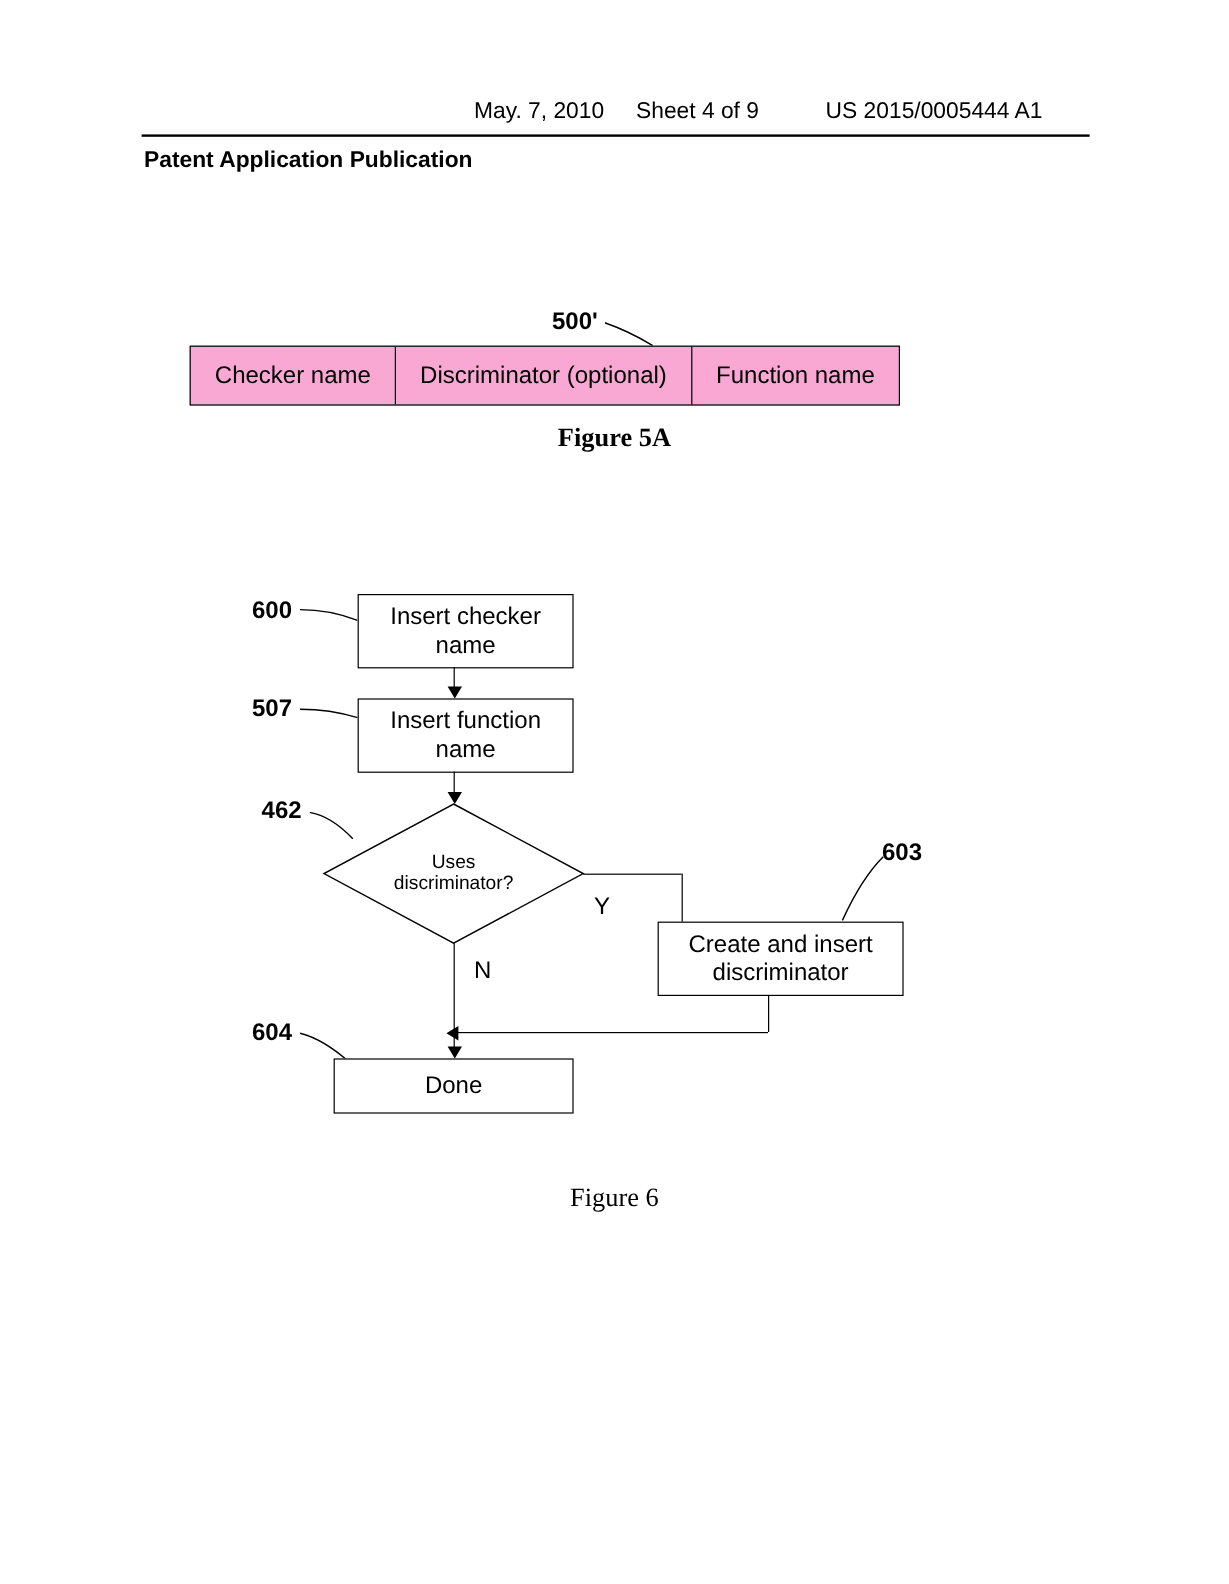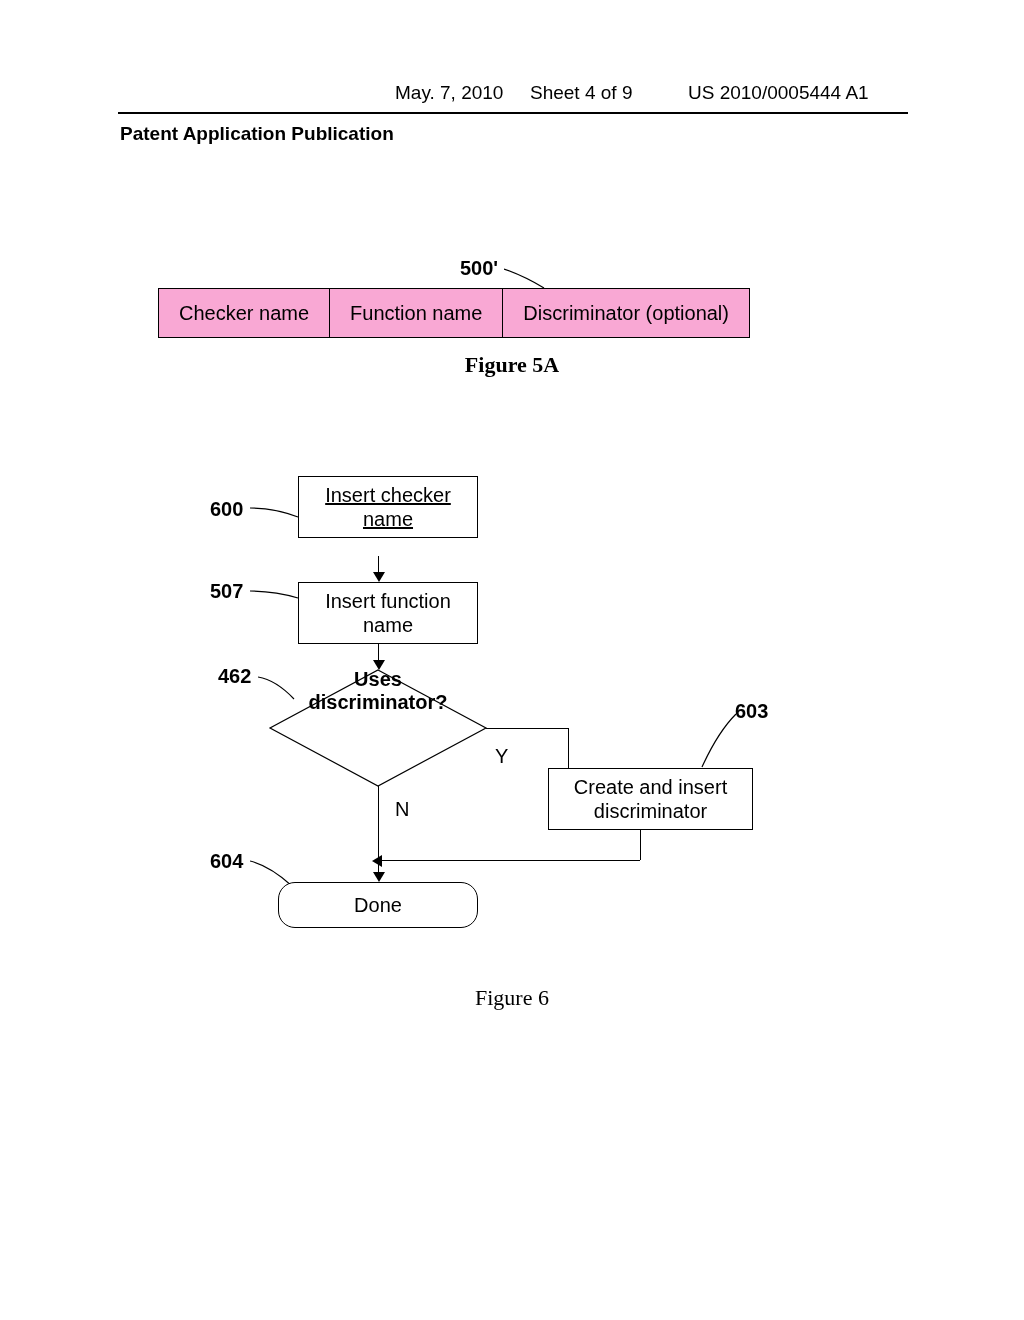--- a/index.html
+++ b/index.html
@@ -115,26 +115,25 @@
   .diamond {
     position: absolute;
     width: 220px;
     height: 120px;
   }
   .diamond svg { position:absolute; top:0; left:0; }
   .diamond .dtext {
     position: absolute;
     top: 0; left: 0; right:0; bottom:0;
     display:flex;
-    align-items:flex-start;
+    align-items:center;
     justify-content:center;
     text-align:center;
-    font-size:20px;
+    font-size:16px;
     line-height:1.15;
-    font-weight:bold;
   }
   .small-label {
     position: absolute;
     font-size: 20px;
   }
   .fig6-caption {
     position: absolute;
     top: 985px;
     left: 0;
     width: 100%;
@@ -146,40 +145,40 @@
 </style>
 </head>
 <body>
 
 <div class="page">
 
   <div class="header">
     <span class="pub-type">Patent Application Publication</span>
     <span class="date">May. 7, 2010</span>
     <span class="sheet">Sheet 4 of 9</span>
-    <span class="docnum">US 2010/0005444 A1</span>
+    <span class="docnum">US 2015/0005444 A1</span>
   </div>
   <div class="header-rule"></div>
 
   <div class="fig5a-label-ref">500'</div>
   <svg style="position:absolute; top:266px; left:504px;" width="50" height="28">
     <path d="M0 3 Q 20 10 40 22" stroke="#000" fill="none" stroke-width="1.2"></path>
   </svg>
   <div class="fig5a-table">
     <div class="cell">Checker name</div>
+    <div class="cell">Discriminator (optional)</div>
     <div class="cell">Function name</div>
-    <div class="cell">Discriminator (optional)</div>
   </div>
   <div class="fig5a-caption">Figure 5A</div>
 
   <div class="ref" style="top:498px; left:210px;">600</div>
   <svg style="position:absolute; top:505px; left:250px;" width="50" height="20">
     <path d="M0 3 Q 25 3 48 12" stroke="#000" fill="none" stroke-width="1.2"></path>
   </svg>
-  <div class="flowbox" style="top:476px; left:298px; width:150px;text-decoration:underline;">
+  <div class="flowbox" style="top:495px; left:298px; width:150px;">
     <span style="white-space:pre-line;">Insert checker
 name</span>
   </div>
 
   <div class="vconn" style="top:556px; left:378px; height:22px;"></div>
   <div class="arrow-down" style="top:572px; left:372.5px;"></div>
 
   <div class="ref" style="top:580px; left:210px;">507</div>
   <svg style="position:absolute; top:588px; left:250px;" width="50" height="18">
     <path d="M0 3 Q 25 3 48 10" stroke="#000" fill="none" stroke-width="1.2"></path>
@@ -224,19 +223,19 @@
   <div class="arrow-left" style="top:854.5px; left:372px;"></div>
 
   <div class="small-label" style="top:798px; left:395px;">N</div>
   <div class="vconn" style="top:786px; left:378px; height:92px;"></div>
   <div class="arrow-down" style="top:872px; left:372.5px;"></div>
 
   <div class="ref" style="top:850px; left:210px;">604</div>
   <svg style="position:absolute; top:858px; left:250px;" width="45" height="32">
     <path d="M0 3 Q 20 8 42 28" stroke="#000" fill="none" stroke-width="1.2"></path>
   </svg>
-  <div class="flowbox" style="top:882px; left:278px; width:170px; padding:10px 14px;border-radius:17px;">
+  <div class="flowbox" style="top:882px; left:278px; width:170px; padding:10px 14px;">
     <span>Done</span>
   </div>
 
   <div class="fig6-caption">Figure 6</div>
 
 </div>
 
 </body></html>

